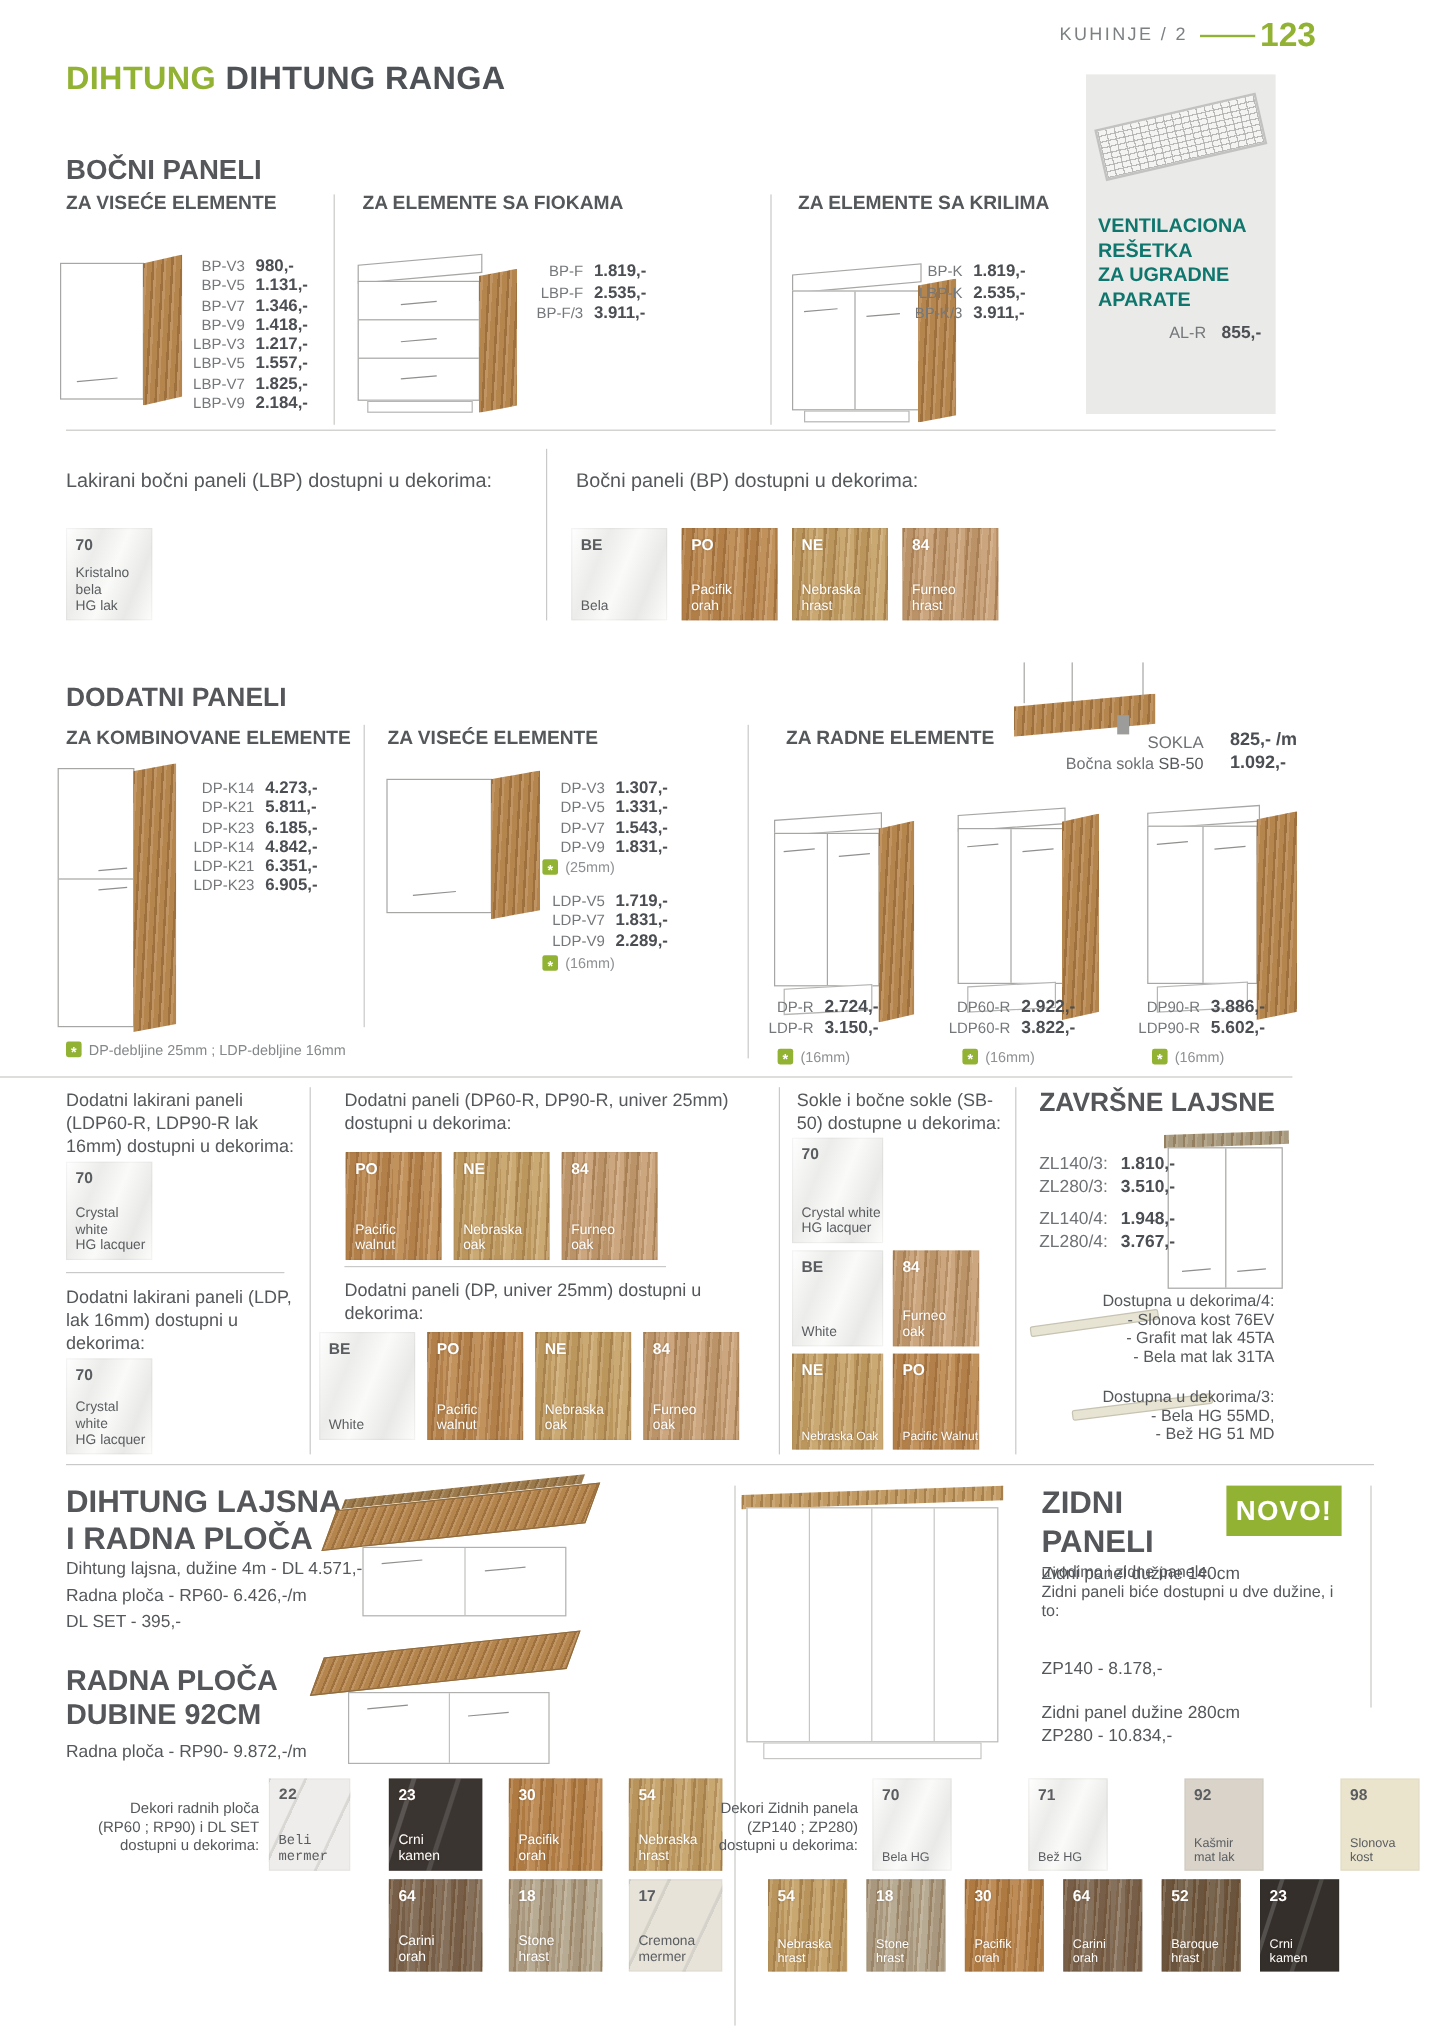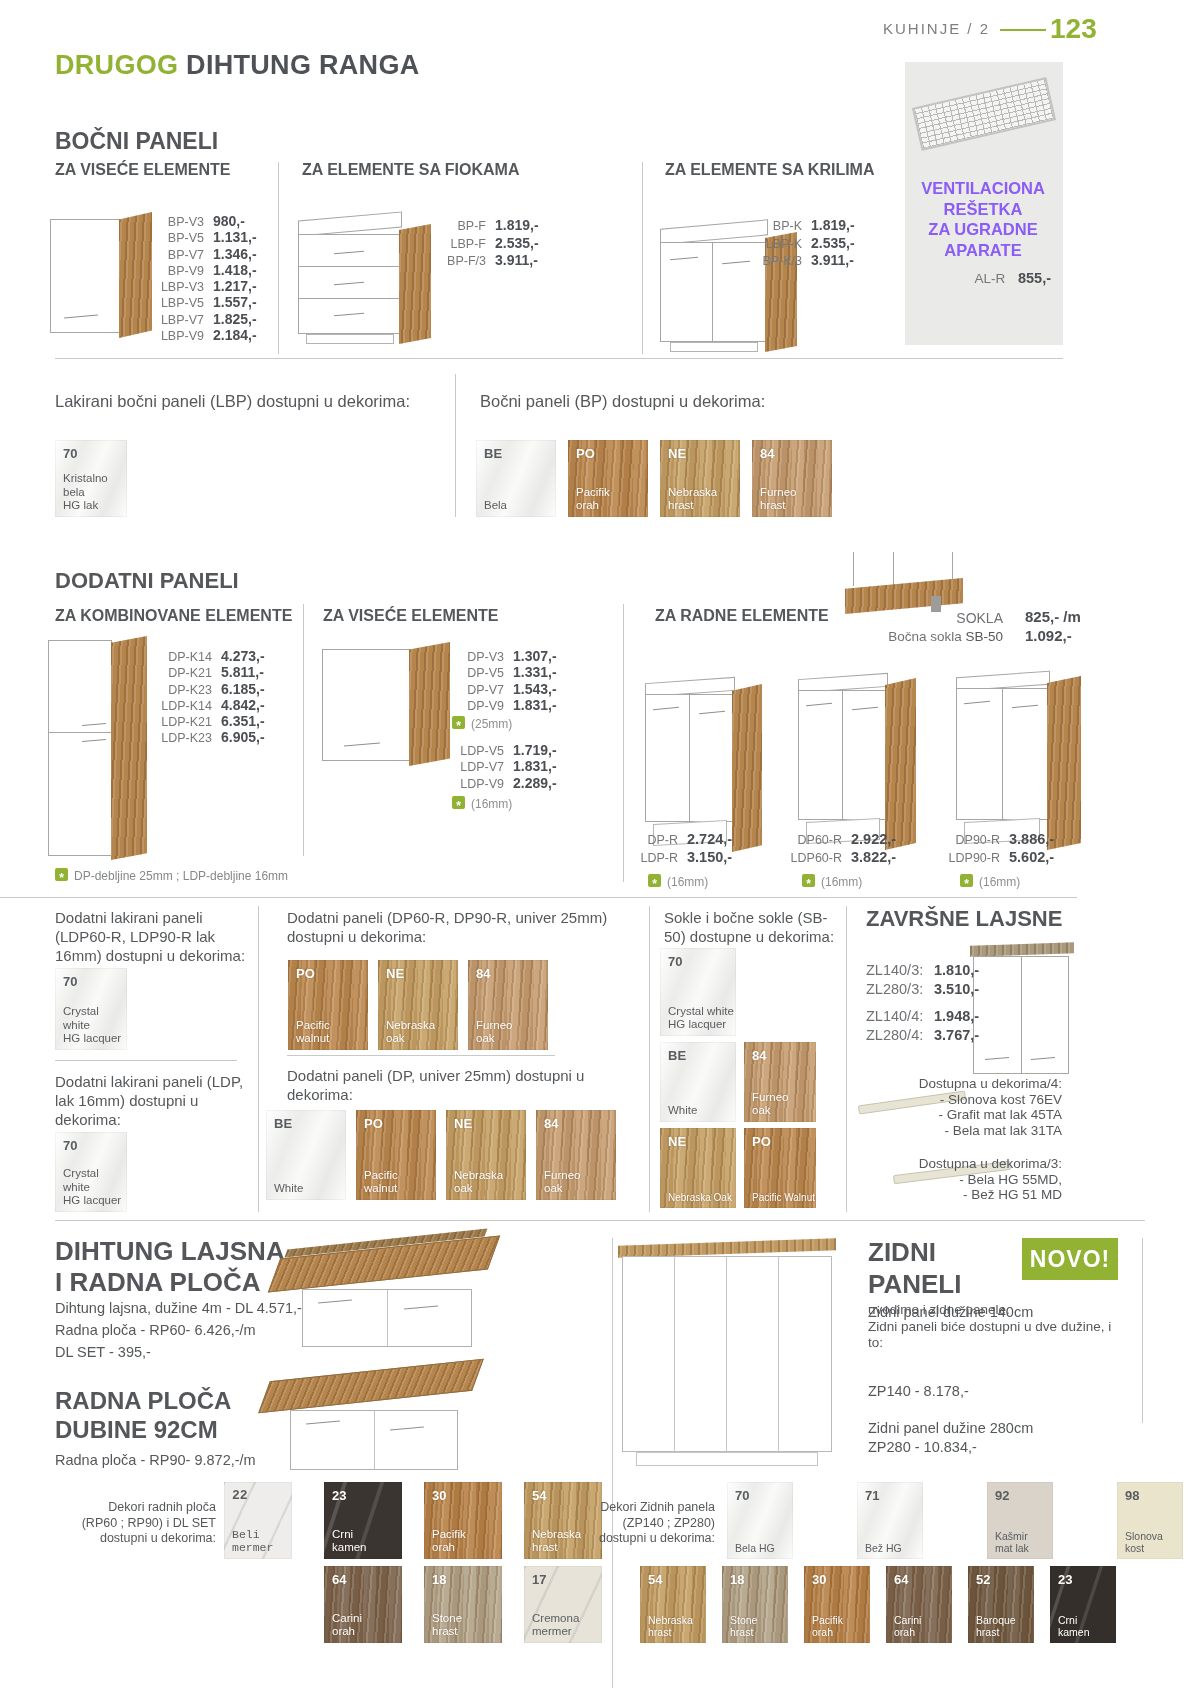--- a/index.html
+++ b/index.html
@@ -32,21 +32,21 @@
 .marble{background-image:linear-gradient(115deg,rgba(185,185,182,.40) 0 2%,transparent 2% 28%,rgba(175,175,170,.35) 29% 31%,transparent 31% 70%,rgba(185,185,180,.4) 71% 73%,transparent 73%)}
 .stone{background-image:linear-gradient(108deg,transparent 0 18%,rgba(255,255,255,.16) 19% 22%,transparent 23% 54%,rgba(255,255,255,.12) 55% 58%,transparent 59%)}
 .star{display:inline-block;width:13px;height:13px;background:#92B233;color:#fff;border-radius:2px;margin-right:6px;vertical-align:-2px;text-align:center}
 .star::before{content:"*";font-weight:bold;font-size:12px;line-height:16px}
 .note{font-size:12px;color:#8d9092}
 .foot{font-size:12px;color:#85888a}
 .woodfill{background-color:#b5854e;background-image:repeating-linear-gradient(93deg,rgba(90,50,10,.25) 0 2px,rgba(255,240,220,.15) 2px 4px,rgba(90,50,10,0) 4px 8px)}
 .cabline{position:absolute;background:#a6a6a4}
 .handle{position:absolute;height:1px;background:#8f8f8d;transform:rotate(-5deg)}
 .panel-grey{background:#eaeae8}
-.vent-t{font-size:16.5px;font-weight:bold;line-height:20.5px;text-align:center;color:#8b5cf6}
+.vent-t{font-size:16.5px;font-weight:bold;line-height:20.5px;text-align:left;color:#0f766e}
 .zl-row{display:flex;align-items:baseline;height:19px;font-size:14.5px}
 .zl-row .zc{color:#6f7275;width:64px}
 .zl-row .zp{font-weight:bold;color:#4b4e52;margin-left:4px}
 .dek4{font-size:13.5px;line-height:15.5px;text-align:right;color:#55585b}
 .big-h{font-size:26px;font-weight:bold;color:#54565a}
 .big-h2{font-size:24px;font-weight:bold;color:#54565a}
 .pline{font-size:14.5px;color:#55585b}
 .para{font-size:13.5px;line-height:16.5px;color:#55585b}
 .dek-small{font-size:12.5px;line-height:15.5px;text-align:right;color:#55585b}
 .badge{background:#92B233;color:#fff;font-weight:bold;font-size:23px;text-align:center;letter-spacing:1px}
@@ -54,21 +54,21 @@
 .grille{position:absolute;border:2px solid #c2c2c0;background-color:#f4f4f2;background-image:repeating-linear-gradient(90deg,#b9b9b7 0 1px,transparent 1px 7px),repeating-linear-gradient(0deg,#b9b9b7 0 1px,transparent 1px 5px)}
 </style>
 </head>
 <body>
 
 <div class="abs breadcrumb" style="left:760px;top:20px;width:230px">KUHINJE / 2</div>
 <div class="abs" style="left:1000px;top:29px;width:46px;height:2px;background:#92B233"></div>
 <div class="abs pagenum" style="left:1050px;top:13px">123</div>
 
 <div class="abs title" style="left:55px;top:48px;width:860px;line-height:34px">
-  <div><span class="accent">DRUGOG</span><span> DIHTUNG RANGA</span></div>
+  <div><span class="accent">DIHTUNG</span><span> DIHTUNG RANGA</span></div>
 </div>
 
 <div class="abs sec-h" style="left:55px;top:128px">BOČNI PANELI</div>
 
 <div class="abs col-h" style="left:55px;top:161px">ZA VISEĆE ELEMENTE</div>
 <div class="abs col-h" style="left:302px;top:161px">ZA ELEMENTE SA FIOKAMA</div>
 <div class="abs col-h" style="left:665px;top:161px">ZA ELEMENTE SA KRILIMA</div>
 <div class="vline" style="left:278px;top:162px;height:192px"></div>
 <div class="vline" style="left:642px;top:162px;height:192px"></div>
 

